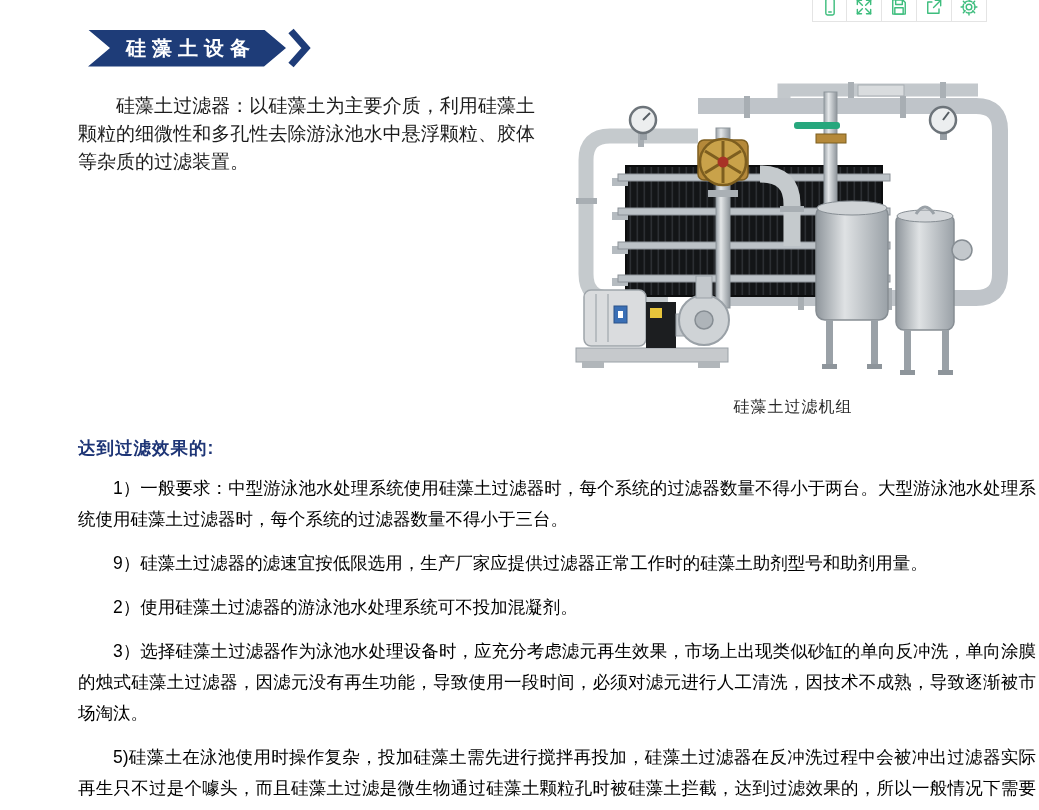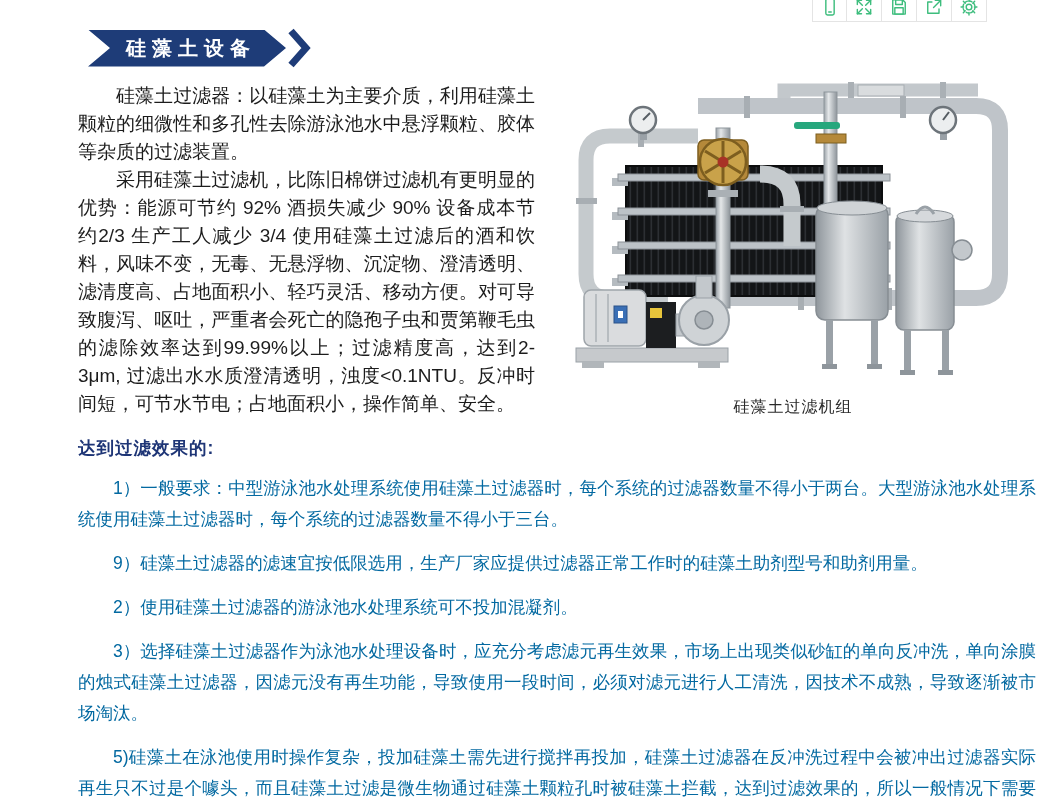--- a/index.html
+++ b/index.html
@@ -24,34 +24,34 @@
   .banner {
     position:relative; height:37px; line-height:37px;
     background:#1e3c78; color:#fff;
     font-size:20px; letter-spacing:6px; font-weight:bold;
     padding:0 30px 0 38px;
     clip-path:polygon(0 0, calc(100% - 22px) 0, 100% 50%, calc(100% - 22px) 100%, 0 100%, 22px 50%);
   }
   .banner-chevron { margin-left:1px; }
   
   .intro {
-    position:absolute; left:78px; top:82px; width:457px;
+    position:absolute; left:78px; top:92px; width:457px;
     font-size:19px; line-height:28px; text-align:justify; color:#1c1c1c;
   }
   .intro p { text-indent:2em; }
   
   .figure { position:absolute; left:548px; top:78px; width:490px; }
   .figure svg.photo { width:490px; height:310px; display:block; }
   .figure .caption { text-align:center; font-size:16px; color:#2a2a2a; margin-top:9px; letter-spacing:1px; }
   
   .selection { position:absolute; left:78px; top:436px; width:958px; }
   .selection h2 { font-size:17.5px; color:#1e3576; font-weight:bold; letter-spacing:1px; }
   .selection p {
     font-size:17.5px; line-height:31px; text-align:justify;
-    text-indent:2em; margin-top:13px; color:#0369a1;
+    text-indent:2em; margin-top:13px; color:#000000;
   }
 </style>
 </head>
 <body>
 
 <div class="page">
 
   <div class="toolbar">
     <div class="tool-cell">
       <svg viewBox="0 0 24 24">
@@ -96,21 +96,20 @@
 
   <div class="banner-wrap">
     <div class="banner">硅藻土设备</div>
     <svg class="banner-chevron" width="24" height="42" viewBox="0 0 24 42">
       <polyline points="4,4 19,21 4,38" fill="none" stroke="#1e3c78" stroke-width="7"></polyline>
     </svg>
   </div>
 
   <div class="intro">
     <p>硅藻土过滤器：以硅藻土为主要介质，利用硅藻土颗粒的细微性和多孔性去除游泳池水中悬浮颗粒、胶体等杂质的过滤装置。</p>
-    <p>采用硅藻土过滤机，比陈旧棉饼过滤机有更明显的优势：能源可节约 92% 酒损失减少 90% 设备成本节约2/3 生产工人减少 3/4 使用硅藻土过滤后的酒和饮料，风味不变，无毒、无悬浮物、沉淀物、澄清透明、滤清度高、占地面积小、轻巧灵活、移动方便。对可导致腹泻、呕吐，严重者会死亡的隐孢子虫和贾第鞭毛虫的滤除效率达到99.99%以上；过滤精度高，达到2-3μm, 过滤出水水质澄清透明，浊度&lt;0.1NTU。反冲时间短，可节水节电；占地面积小，操作简单、安全。</p>
   </div>
 
   <div class="figure">
     <svg class="photo" viewBox="0 0 490 310">
       <defs>
         <linearGradient id="pipeV" x1="0" y1="0" x2="1" y2="0">
           <stop offset="0" stop-color="#9ba2a8"></stop>
             <stop offset=".35" stop-color="#e4e7e9"></stop>
             <stop offset="1" stop-color="#8e959b"></stop>
         </linearGradient>

